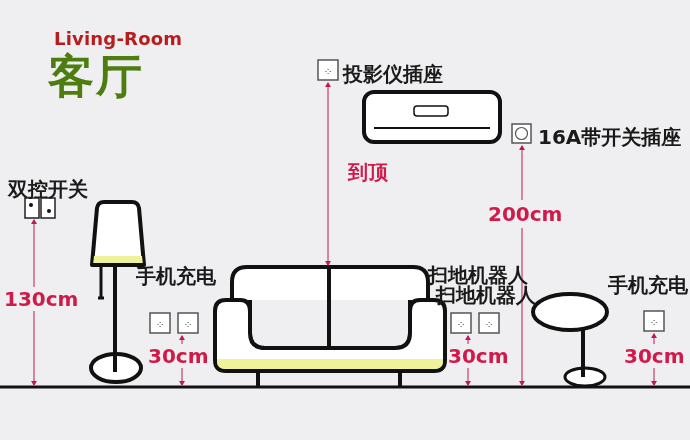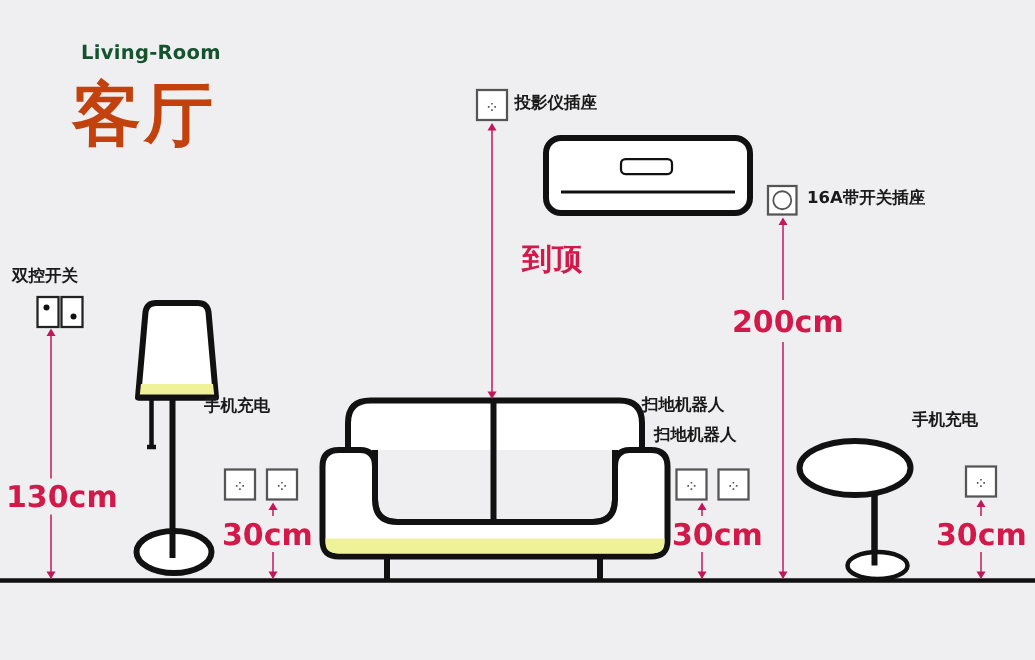--- a/index.html
+++ b/index.html
@@ -1,20 +1,20 @@
 <!DOCTYPE html>
 <html><head>
 <meta charset="utf-8">
 <style>
   html,body{margin:0;padding:0;}
   body{width:690px;height:440px;background:#efeff1;position:relative;overflow:hidden;font-family:"DejaVu Sans","Liberation Sans",sans-serif;}
   .abs{position:absolute;}
-  .title-en{left:54px;top:28px;font-size:13px;font-weight:bold;color:#14532d;letter-spacing:0.2px;}
-  .title-cn{left:48px;top:46px;font-size:46px;font-weight:bold;color:#c2410c;letter-spacing:2px;}
-  .label{font-size:11px;font-weight:bold;color:#1a1a1a;white-space:nowrap;}
+  .title-en{left:54px;top:28px;font-size:18px;font-weight:bold;color:#b91c1c;letter-spacing:0.2px;}
+  .title-cn{left:48px;top:46px;font-size:46px;font-weight:bold;color:#4d7c0f;letter-spacing:2px;}
+  .label{font-size:20px;font-weight:bold;color:#1a1a1a;white-space:nowrap;}
   .meas{font-size:20px;font-weight:bold;color:#d11a4a;white-space:nowrap;background:#efeff1;}
   svg{position:absolute;left:0;top:0;}
 </style>
 </head>
 <body>
 
 <div class="abs title-en">Living-Room</div>
 <div class="abs title-cn">客厅</div>
 
 <svg width="690" height="440" viewBox="0 0 690 440">
@@ -104,21 +104,21 @@
   <g>
     <rect x="644" y="311" width="20" height="20" fill="#fff" stroke="#555" stroke-width="1.5"></rect>
     <text x="654" y="326" font-size="11" text-anchor="middle" fill="#555">⁘</text>
   </g>
   <line x1="654" y1="334" x2="654" y2="385" stroke="#c2185b" stroke-width="1"></line>
   <polygon points="654,333 651,338 657,338" fill="#c2185b"></polygon>
   <polygon points="654,386 651,381 657,381" fill="#c2185b"></polygon>
 </svg>
 
 <div class="abs label" style="left:8px;top:176px;">双控开关</div>
-<div class="abs meas" style="left:4px;top:287px;margin-top:32px;">130cm</div>
+<div class="abs meas" style="left:4px;top:287px;">130cm</div>
 
 <div class="abs label" style="left:136px;top:263px;">手机充电</div>
 <div class="abs meas" style="left:148px;top:344px;">30cm</div>
 
 <div class="abs label" style="left:343px;top:61px;">投影仪插座</div>
 <div class="abs meas" style="left:308px;top:157px;padding:2px 0;margin-left:40px;">到顶</div>
 
 <div class="abs label" style="left:538px;top:124px;">16A带开关插座</div>
 <div class="abs meas" style="left:488px;top:200px;padding:2px 0;">200cm</div>
 

